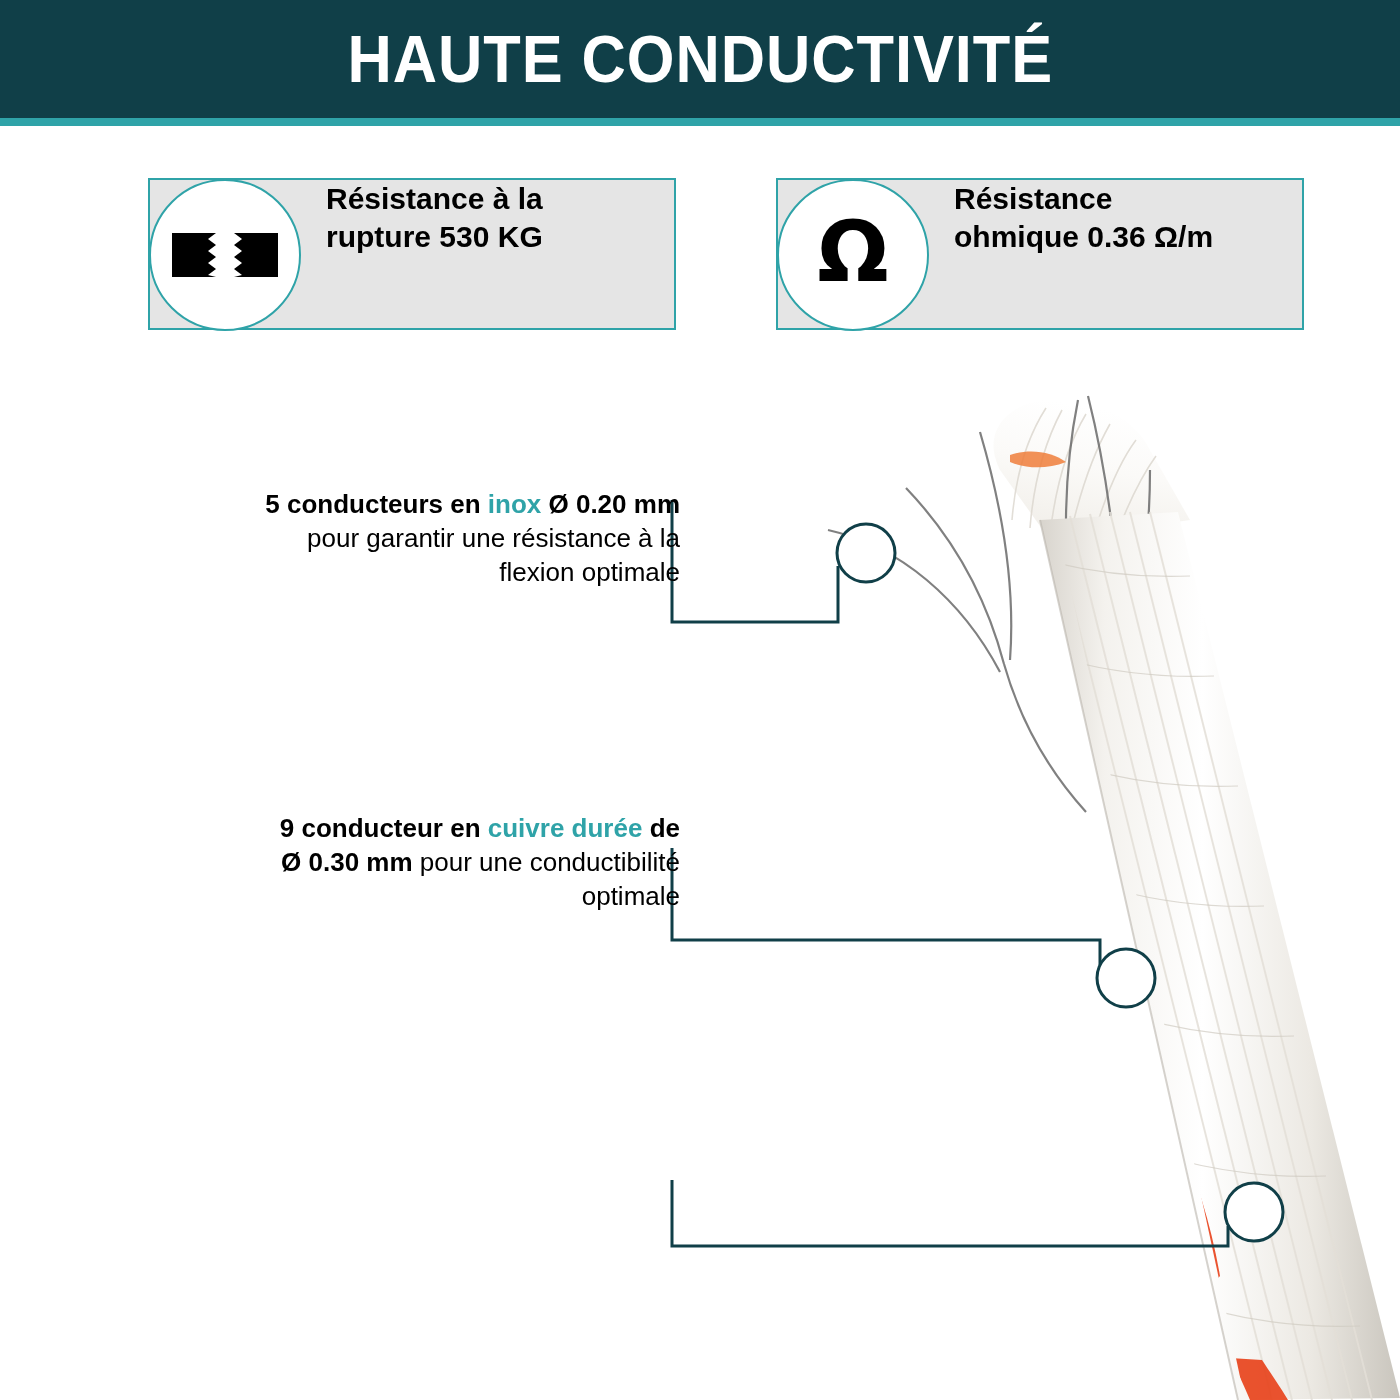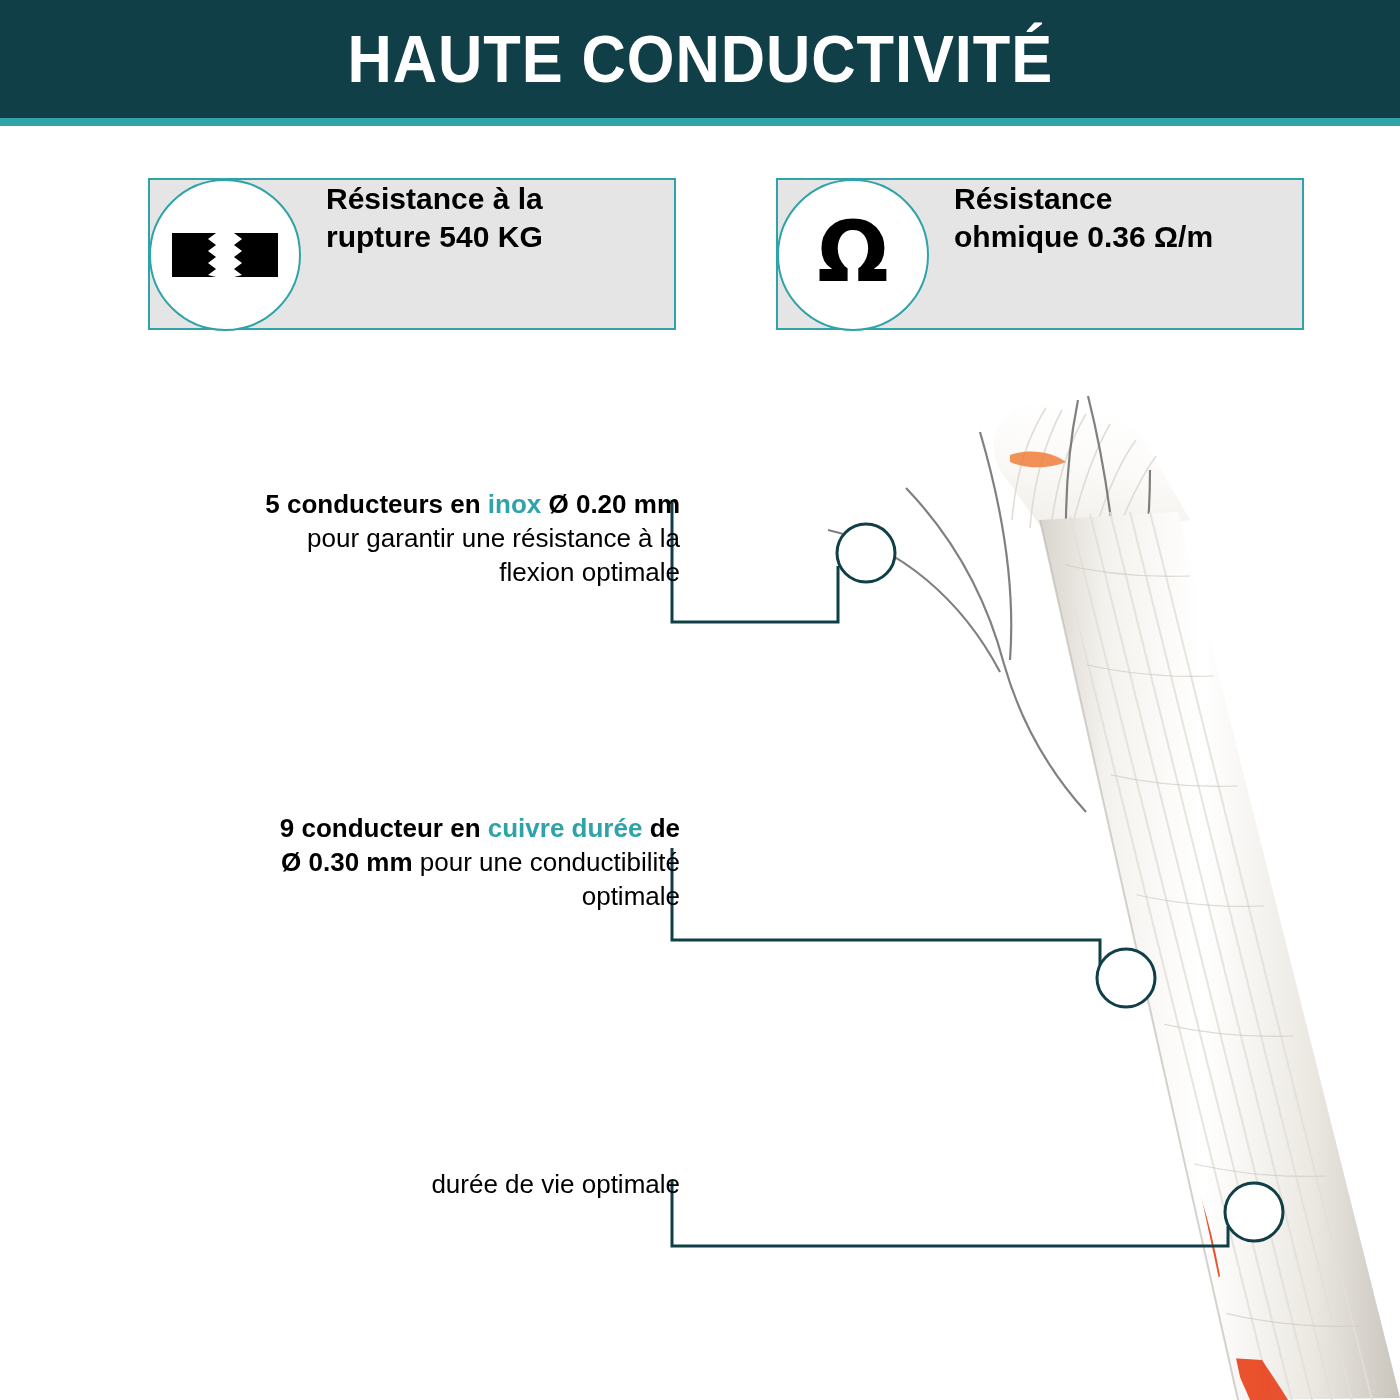--- a/index.html
+++ b/index.html
@@ -138,21 +138,21 @@
   <div class="feature-badge">
     <div class="break-icon">
       <svg width="106" height="48" viewBox="0 0 106 48" xmlns="http://www.w3.org/2000/svg">
         <path d="M0 2 H44 L36 8 L44 14 L36 20 L44 26 L36 32 L44 38 L36 44 L44 46 H0 Z" fill="#000000"></path>
         <path d="M106 2 H62 L70 8 L62 14 L70 20 L62 26 L70 32 L62 38 L70 44 L62 46 H106 Z" fill="#000000"></path>
       </svg>
     </div>
   </div>
   <div class="feature-text">
     <div>Résistance à la</div>
-    <div>rupture 540 KG</div>
+    <div>rupture 530 KG</div>
   </div>
 </div>
 
 <div class="feature f2">
   <div class="feature-badge">
     <div class="omega">Ω</div>
   </div>
   <div class="feature-text">
     <div>Résistance</div>
     <div>ohmique 0.36 Ω/m</div>
@@ -260,14 +260,13 @@
   <div>
     <span class="b">9 conducteur en </span><span class="teal">cuivre durée</span><span class="b"> de</span>
   </div>
   <div>
     <span class="b">Ø 0.30 mm</span><span> pour une conductibilité</span>
   </div>
   <div>optimale</div>
 </div>
 
 <div class="callout c3">
-  <div>durée de vie optimale</div>
 </div>
 
 </body></html>

